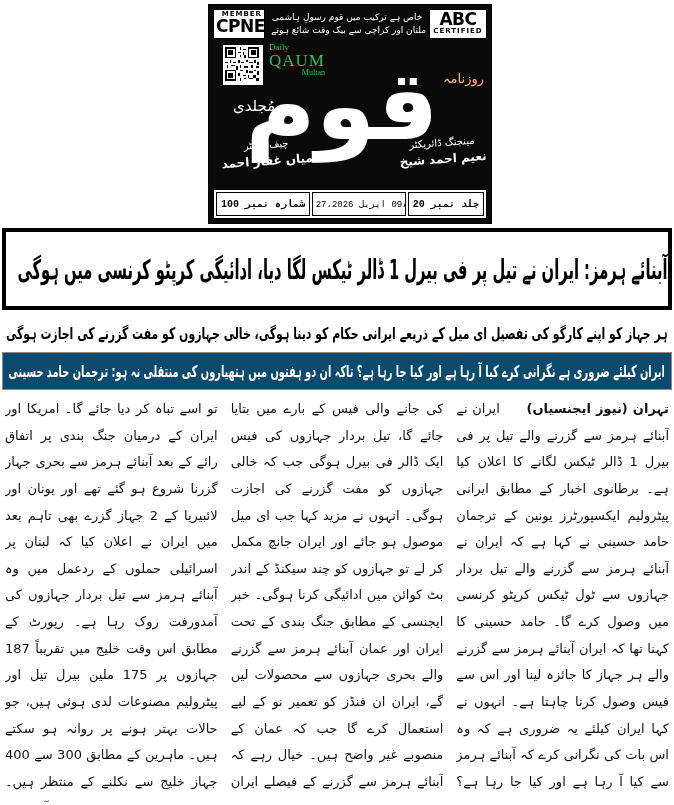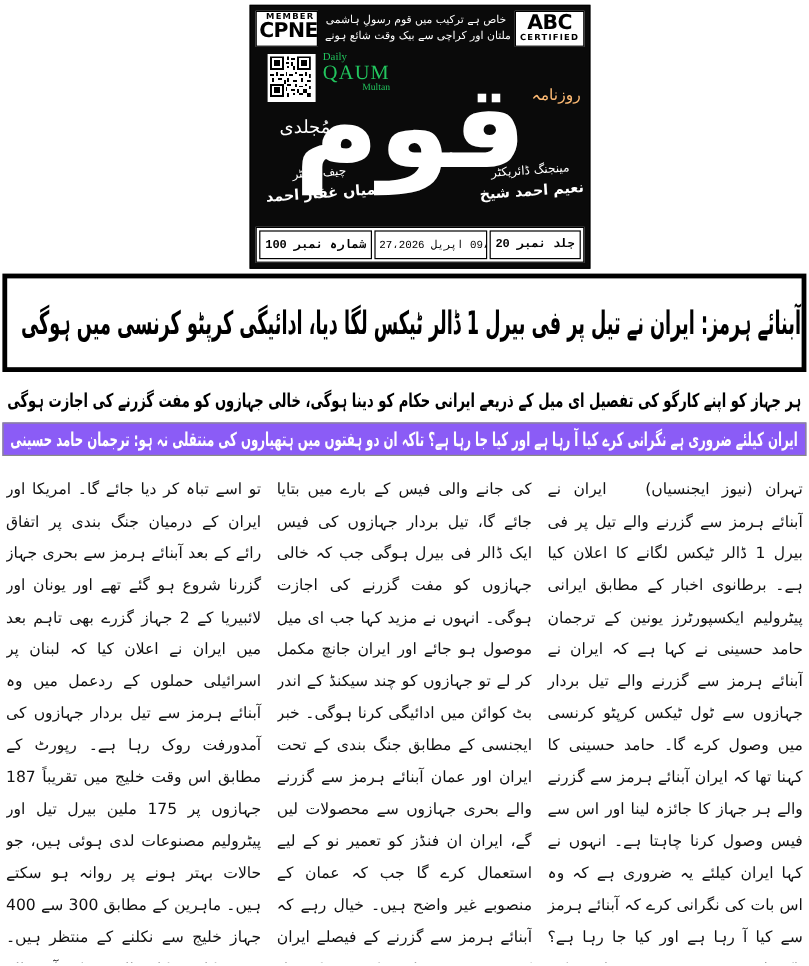--- a/index.html
+++ b/index.html
@@ -39,28 +39,28 @@
   .datebar .mid{flex:1;font-size:9px;font-weight:normal;overflow:hidden;}
 
   
   .headline-box{left:2px;top:228px;right:2px;height:82px;border:4px solid #000;box-sizing:border-box;
                 display:flex;align-items:center;justify-content:center;overflow:hidden;background:#fff;padding-left:12px;}
   .headline-txt{direction:rtl;font-weight:bold;font-size:27px;white-space:nowrap;color:#000;}
 
   
   .subhead1{left:0;top:316px;right:0;height:34px;display:flex;align-items:center;justify-content:center;}
   .subhead1 span{direction:rtl;font-weight:bold;font-size:16px;white-space:nowrap;color:#000;}
-  .subhead2{left:2px;top:352px;right:2px;height:28px;background:#8b5cf6;border:1px solid #8a8a8a;
+  .subhead2{left:2px;top:352px;right:2px;height:38px;background:#0c4a6e;border:1px solid #8a8a8a;
             display:flex;align-items:center;justify-content:center;box-sizing:border-box;}
   .subhead2 span{direction:rtl;font-weight:bold;font-size:16px;white-space:nowrap;color:#fff;}
 
   
   .body-cols{left:5px;right:5px;top:396px;bottom:3px;display:flex;direction:rtl;gap:13px;}
   .col{flex:1;font-size:13px;line-height:2.05;text-align:justify;direction:rtl;overflow:hidden;color:#111;}
-  .col .lead{font-weight:normal;margin-left:22px;}
+  .col .lead{font-weight:bold;margin-left:22px;}
 </style>
 </head>
 <body>
 
 <div class="abs masthead">
 
   <div class="mh-top">
     <div class="badge cpne">
       <span class="sm">MEMBER</span>
       <span class="lg">CPNE</span>

